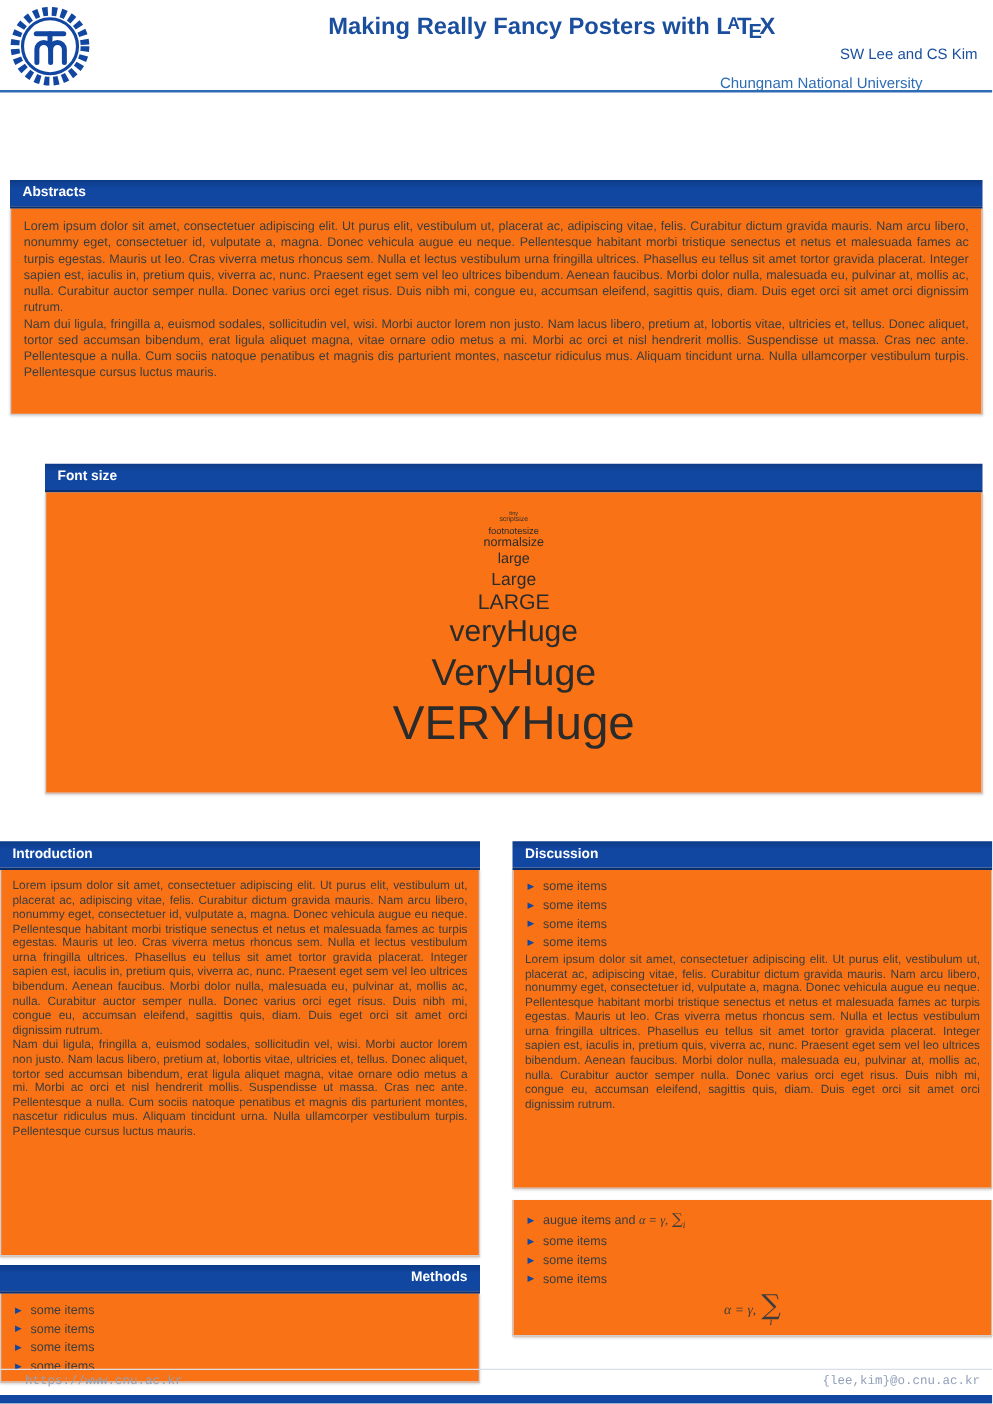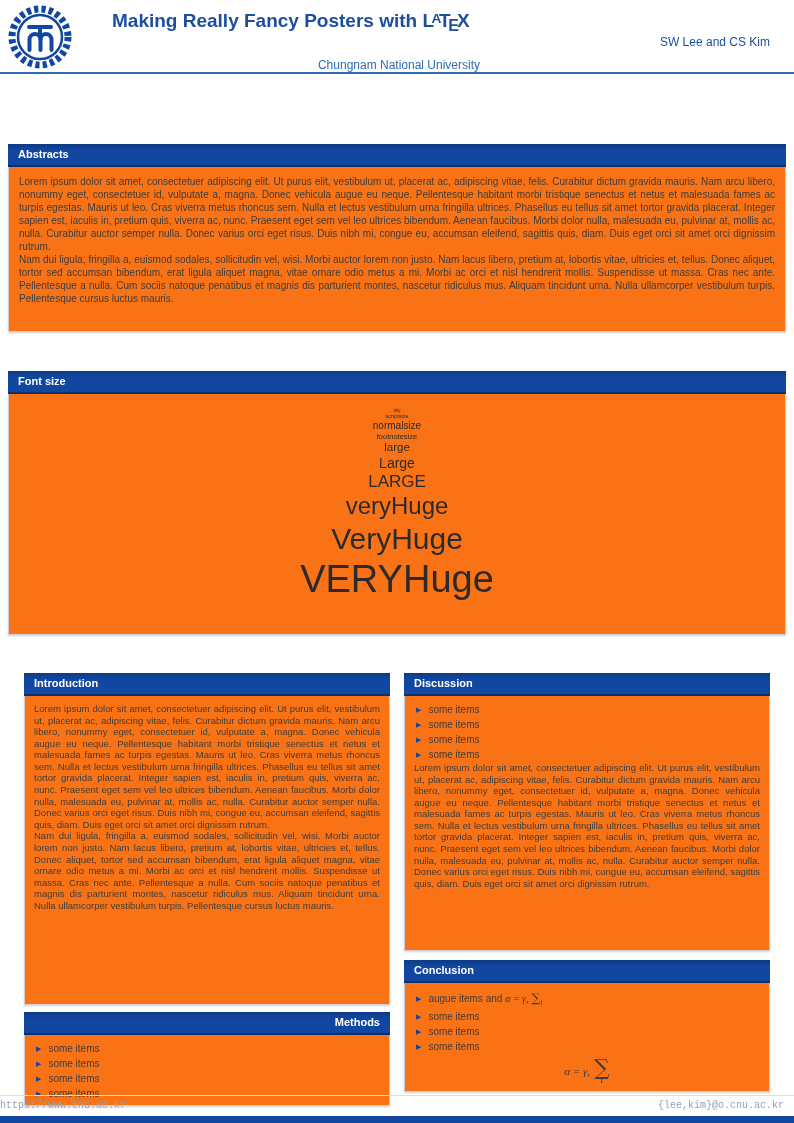--- a/index.html
+++ b/index.html
@@ -9,32 +9,32 @@
   }
   
   .header{
     display:flex;align-items:flex-start;
     padding:5px 0 0 8px;height:67px;
     border-bottom:2px solid #2e6db4;
   }
   .logo{width:104px;flex:0 0 104px;}
   .head-text{flex:1;padding-top:6px;}
   .poster-title{
-    text-align:left;padding-right:24px;
+    text-align:center;padding-right:24px;
     font-size:19px;font-weight:bold;color:#1b4f9e;line-height:1.1;
   }
   .latex-logo{letter-spacing:-1px;}
   .latex-a{font-size:0.72em;vertical-align:0.28em;margin-left:-0.12em;margin-right:-0.1em;}
   .latex-e{font-size:0.85em;vertical-align:-0.22em;margin-left:-0.08em;margin-right:-0.06em;}
   .poster-authors{
-    text-align:right;padding-right:24px;margin-top:1px;
+    text-align:right;padding-right:12px;margin-top:1px;
     font-size:12px;color:#1b4f9e;
   }
   .poster-institute{
-    text-align:center;padding-right:108px;margin-top:9px;
+    text-align:right;padding-right:56px;margin-top:9px;
     font-size:12px;color:#2e6db4;
   }
   
   .wide-wrap{padding:16px 8px;}
   .block{margin:0;}
   .block-head{
     background:linear-gradient(180deg,#0d3a85 0%,#1147a0 30%,#1147a0 100%);
     border-bottom:2px solid #0b3070;
     color:#ffffff;font-weight:bold;font-size:11px;
     padding:4px 10px 5px 10px;
@@ -42,25 +42,25 @@
   .block-body{
     background:#f97316;border:1px solid #cfcfd3;border-top:none;
     box-shadow:0 1px 2px rgba(0,0,0,0.18);
     overflow:hidden;
   }
   .lipsum{font-size:10px;line-height:1.3;text-align:justify;}
   .lipsum p{margin:0;}
   
   .abstracts-body{height:148px;padding:8px 10px;}
   
-  .fontsize-block{margin-top:7px;}
+  .fontsize-block{margin-top:7px;margin-left:28px;}
   .fontsize-body{height:226px;padding:14px 0 0 0;text-align:center;}
   .fs-line{line-height:1.2;color:#2b2b2b;}
   
-  .columns{display:flex;gap:14px;padding:0 24px;margin-top:22px;}
+  .columns{display:flex;gap:26px;padding:0 0;margin-top:22px;}
   .col{flex:1;min-width:0;}
   .col-lipsum{font-size:9.5px;line-height:1.22;text-align:justify;}
   .intro-body{height:294px;padding:7px 9px;}
   .methods-block{margin-top:7px;text-align:right;}
   .methods-body{height:58px;padding:6px 9px;}
   .discussion-body{height:242px;padding:6px 9px;}
   .conclusion-block{margin-top:9px;}
   .conclusion-body{height:96px;padding:6px 9px;}
   
   .items{list-style:none;margin:0;padding:0;}
@@ -74,21 +74,21 @@
     display:flex;justify-content:center;align-items:center;
     margin-top:4px;font-size:11px;
   }
   .bigsum-wrap{display:inline-flex;flex-direction:column;align-items:center;margin-left:4px;}
   .bigsum{font-family:"DejaVu Serif",serif;font-size:22px;line-height:0.9;}
   .bigsum-sub{font-family:"DejaVu Serif",serif;font-style:italic;font-size:8px;line-height:1;}
   
   .footer{position:absolute;left:0;right:0;bottom:0;border-top:1px solid #d9dee8;}
   .footer-row{
     display:flex;justify-content:space-between;align-items:center;
-    padding:4px 10px 5px 0;
+    padding:4px 10px 5px 20px;
     font-family:"Liberation Mono","DejaVu Sans Mono",monospace;
     font-size:10px;color:#93a1b8;
   }
   .footer-bar{height:7px;background:#1147a0;}
 </style>
 </head>
 <body>
 
 <div class="page">
 
@@ -121,22 +121,22 @@
       </div>
     </div>
   </div>
 
   <div class="wide-wrap fontsize-block">
     <div class="block">
       <div class="block-head">Font size</div>
       <div class="block-body fontsize-body">
         <div class="fs-line" style="font-size: 4.5px;">tiny</div>
         <div class="fs-line" style="font-size: 5.5px;">scriptsize</div>
+        <div class="fs-line" style="font-size: 7.5px;">footnotesize</div>
         <div class="fs-line" style="font-size: 10px;">normalsize</div>
-        <div class="fs-line" style="font-size: 7.5px;">footnotesize</div>
         <div class="fs-line" style="font-size: 11.5px;">large</div>
         <div class="fs-line" style="font-size: 14px;">Large</div>
         <div class="fs-line" style="font-size: 17px;">LARGE</div>
         <div class="fs-line" style="font-size: 24px;">veryHuge</div>
         <div class="fs-line" style="font-size: 30px;">VeryHuge</div>
         <div class="fs-line" style="font-size: 38px;">VERYHuge</div>
       </div>
     </div>
   </div>
 
@@ -196,21 +196,20 @@
             <li>
                 <span class="tri">▶</span>
                 <span>some items</span>
               </li>
           </ul>
           <div class="col-lipsum">Lorem ipsum dolor sit amet, consectetuer adipiscing elit. Ut purus elit, vestibulum ut, placerat ac, adipiscing vitae, felis. Curabitur dictum gravida mauris. Nam arcu libero, nonummy eget, consectetuer id, vulputate a, magna. Donec vehicula augue eu neque. Pellentesque habitant morbi tristique senectus et netus et malesuada fames ac turpis egestas. Mauris ut leo. Cras viverra metus rhoncus sem. Nulla et lectus vestibulum urna fringilla ultrices. Phasellus eu tellus sit amet tortor gravida placerat. Integer sapien est, iaculis in, pretium quis, viverra ac, nunc. Praesent eget sem vel leo ultrices bibendum. Aenean faucibus. Morbi dolor nulla, malesuada eu, pulvinar at, mollis ac, nulla. Curabitur auctor semper nulla. Donec varius orci eget risus. Duis nibh mi, congue eu, accumsan eleifend, sagittis quis, diam. Duis eget orci sit amet orci dignissim rutrum.</div>
         </div>
       </div>
 
       <div class="block conclusion-block">
-        <div class="block-head">Conclusion</div>
         <div class="block-body conclusion-body">
           <ul class="items">
             <li>
               <span class="tri">▶</span>
               <span><span>augue items and</span>&nbsp;<span class="mvar">α = γ,</span><span class="inline-sum">∑</span><sub class="inline-sub">i</sub></span>
             </li>
             <li>
                 <span class="tri">▶</span>
                 <span>some items</span>
               </li>

